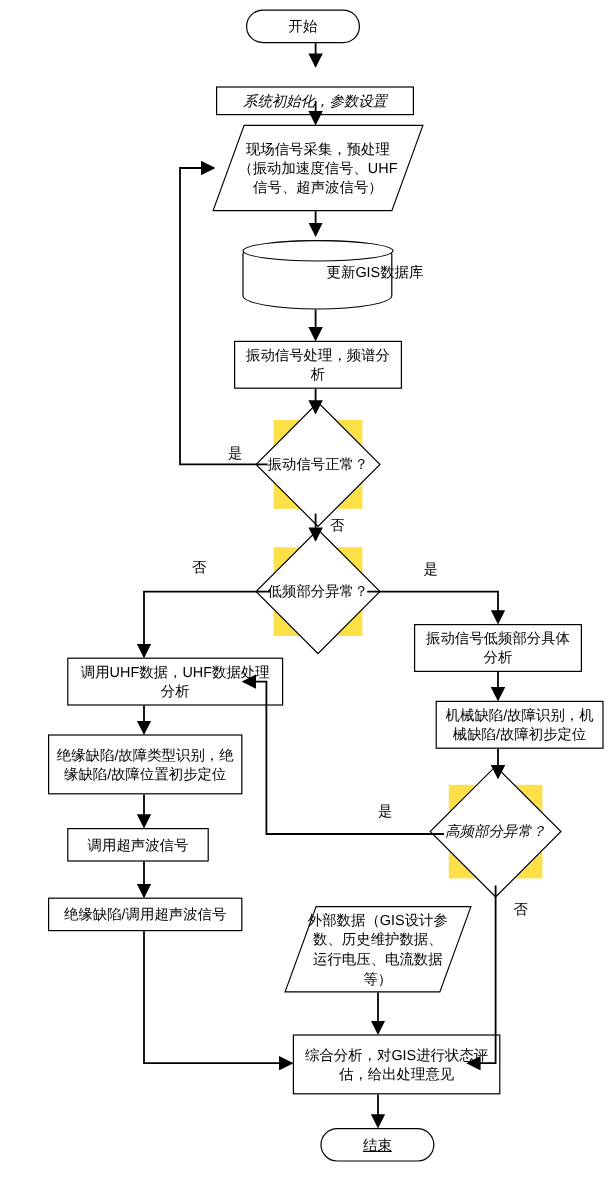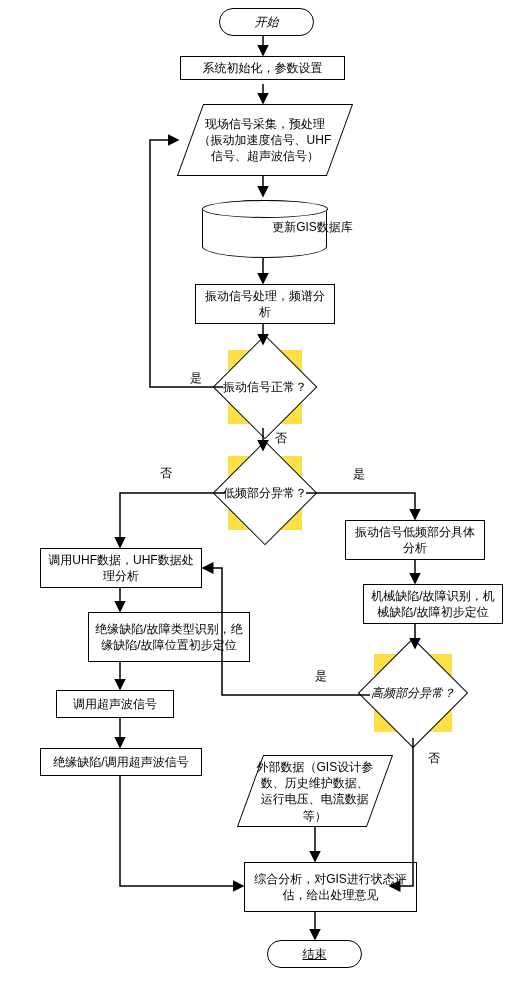--- a/index.html
+++ b/index.html
@@ -87,25 +87,25 @@
     .edge-label {
       position: absolute;
       font-size: 12px;
       background: transparent;
       z-index: 3;
     }
   </style>
 </head>
 <body>
 
-<div class="node terminal" style="left:219px; top:8px; width:95px; height:28px;font-style:italic;">
+<div class="node terminal" style="left:205px; top:8px; width:95px; height:28px;">
   <span>开始</span>
 </div>
 
-<div class="node process" style="left:180px; top:56px; width:165px; height:24px;">
+<div class="node process" style="left:180px; top:72px; width:165px; height:24px;font-style:italic;">
   <span>系统初始化，参数设置</span>
 </div>
 
 <div class="node io" style="left:190px; top:104px; width:150px; height:72px;">
   <span>现场信号采集，预处理（振动加速度信号、UHF信号、超声波信号）</span>
 </div>
 
 <div class="db" style="left:202px; top:200px; width:125px; height:58px;">
   <span class="db-label">更新GIS数据库</span>
 </div>
@@ -117,25 +117,25 @@
 <div class="decision" style="left:228px; top:350px; width:74px; height:74px;">
   <div class="diamond"></div>
   <div class="label">振动信号正常？</div>
 </div>
 
 <div class="decision" style="left:228px; top:456px; width:74px; height:74px;">
   <div class="diamond"></div>
   <div class="label">低频部分异常？</div>
 </div>
 
-<div class="node process" style="left:40px; top:548px; width:162px; height:40px;align-items:center;">
+<div class="node process" style="left:56px; top:548px; width:180px; height:40px;align-items:center;">
   <span>调用UHF数据，UHF数据处理分析</span>
 </div>
 
-<div class="node process" style="left:40px; top:612px; width:162px; height:50px;margin-left:48px;">
+<div class="node process" style="left:40px; top:612px; width:162px; height:50px;">
   <span>绝缘缺陷/故障类型识别，绝缘缺陷/故障位置初步定位</span>
 </div>
 
 <div class="node process" style="left:56px; top:690px; width:118px; height:28px;">
   <span>调用超声波信号</span>
 </div>
 
 <div class="node process" style="left:40px; top:748px; width:162px; height:28px;">
   <span>绝缘缺陷/调用超声波信号</span>
 </div>

